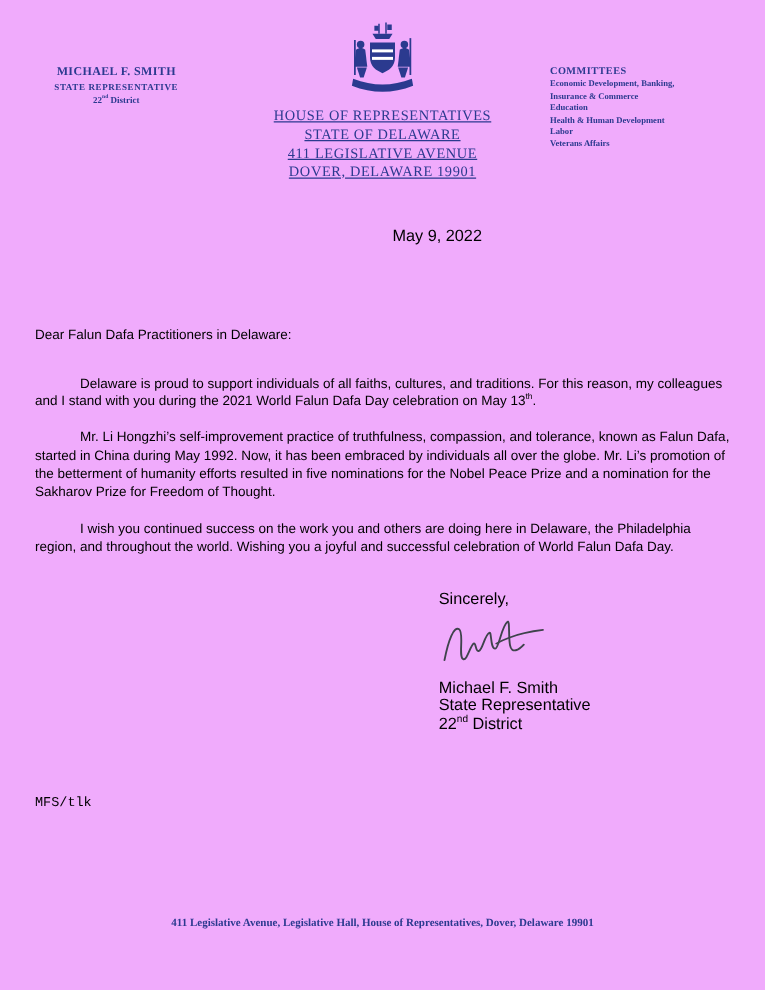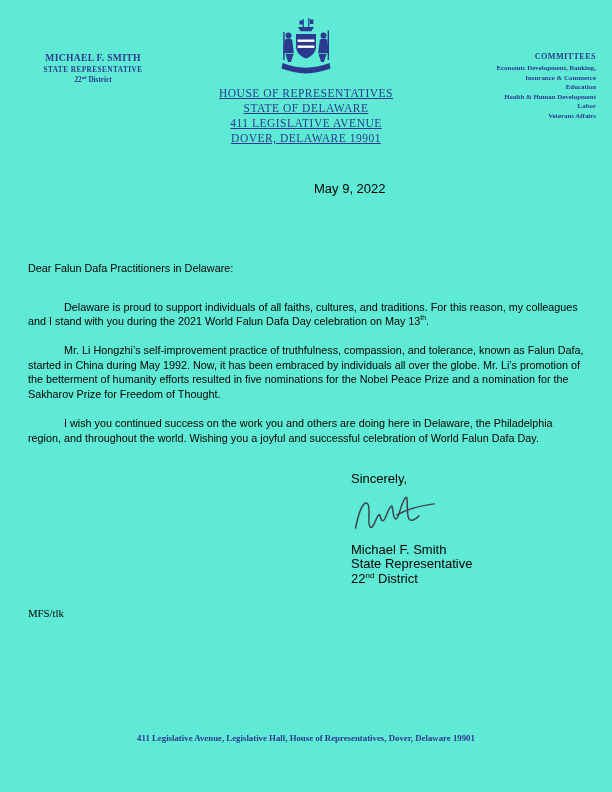--- a/index.html
+++ b/index.html
@@ -1,21 +1,21 @@
 <!DOCTYPE html>
 <html><head>
 <meta charset="utf-8">
 <style>
   * { margin: 0; padding: 0; box-sizing: border-box; }
   html, body { background: #ffffff; }
   .page {
     position: relative;
     width: 612px;
     height: 792px;
-    background: #5eead4;
+    background: #f0abfc;
     overflow: hidden;
     font-family: "Liberation Serif", serif;
   }
 
   
   .lh { color: #2b3a8f; }
   .lh-left {
     position: absolute; left: 28px; top: 52px; width: 130px;
     text-align: center; color: #2b3a8f;
   }
@@ -29,21 +29,21 @@
   }
 
   .lh-center {
     position: absolute; top: 86px; left: 0; right: 0;
     text-align: center; color: #2b3a8f;
     font-size: 11.5px; letter-spacing: .5px; line-height: 15px; text-decoration: underline;
   }
 
   .lh-right {
     position: absolute; right: 16px; top: 52px; width: 156px;
-    text-align: right; color: #2b3a8f;
+    text-align: left; color: #2b3a8f;
   }
   .lh-committees-heading { font-size: 8.2px; font-weight: bold; letter-spacing: .4px; margin-bottom: 2px; }
   .lh-committee-line { font-size: 6.9px; font-weight: bold; line-height: 9.6px; }
 
   
   .date {
     position: absolute; left: 314px; top: 181px;
     font-family: "Liberation Sans", sans-serif;
     font-size: 13px; color: #000;
   }
@@ -57,22 +57,22 @@
   sup { font-size: .62em; vertical-align: super; line-height: 0; }
 
   .closing-block {
     position: absolute; left: 312px; top: 472px;
     font-family: "Liberation Sans", sans-serif;
     font-size: 13px; line-height: 14.6px; color: #000; margin-left: 39px;
   }
   .sig-svg { display: block; margin: 7px 0 5px -2px; transform: rotate(-3deg); }
 
   .reference {
-    position: absolute; left: 28px; top: 607px;
-    font-family: Liberation Serif, serif;
+    position: absolute; left: 28px; top: 637px;
+    font-family: Liberation Mono, monospace;
     font-size: 10.8px; color: #000;
   }
 
   
   .footer {
     position: absolute; left: 0; right: 0; top: 733px;
     text-align: center; color: #2b3a8f;
     font-family: "Liberation Serif", serif;
     font-weight: bold; font-size: 8.8px; line-height: 11px;
   }

